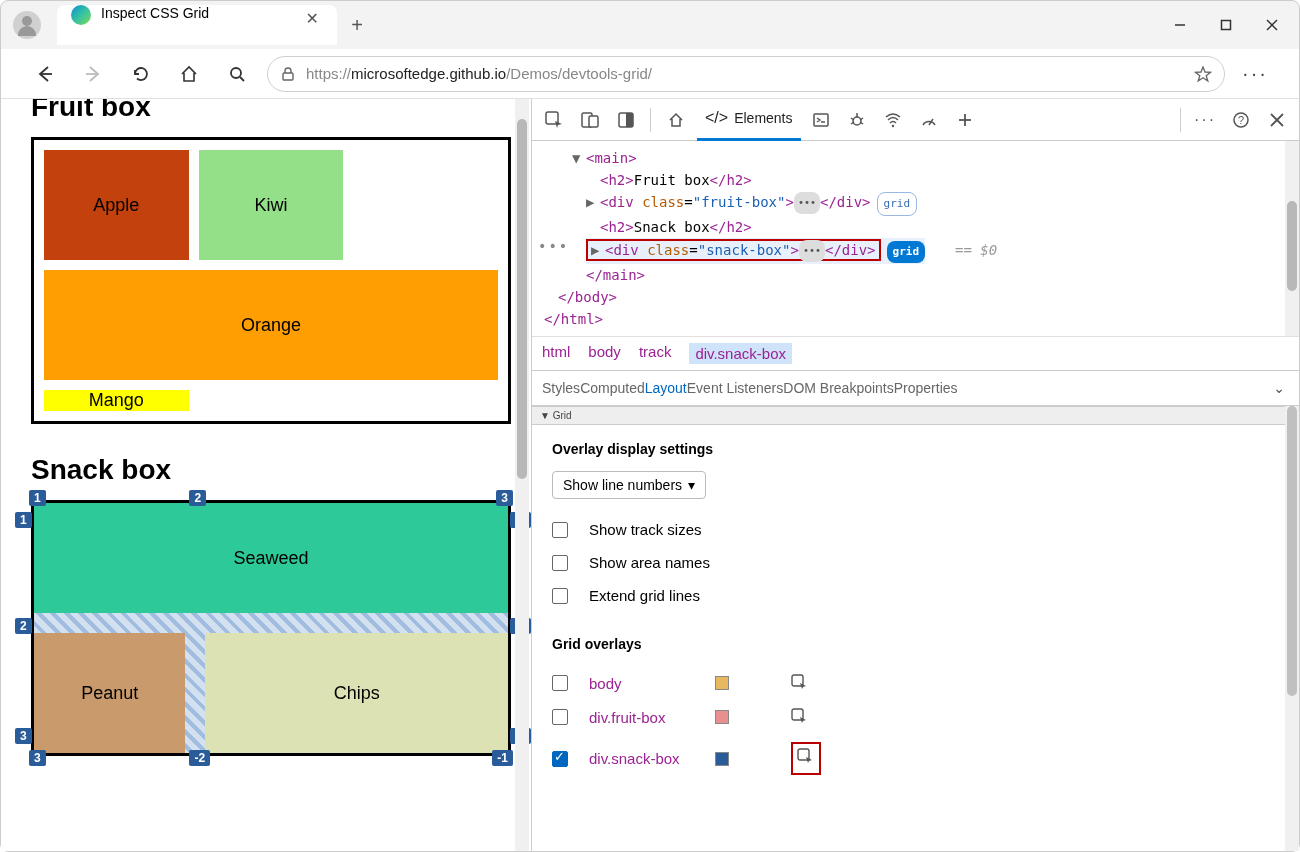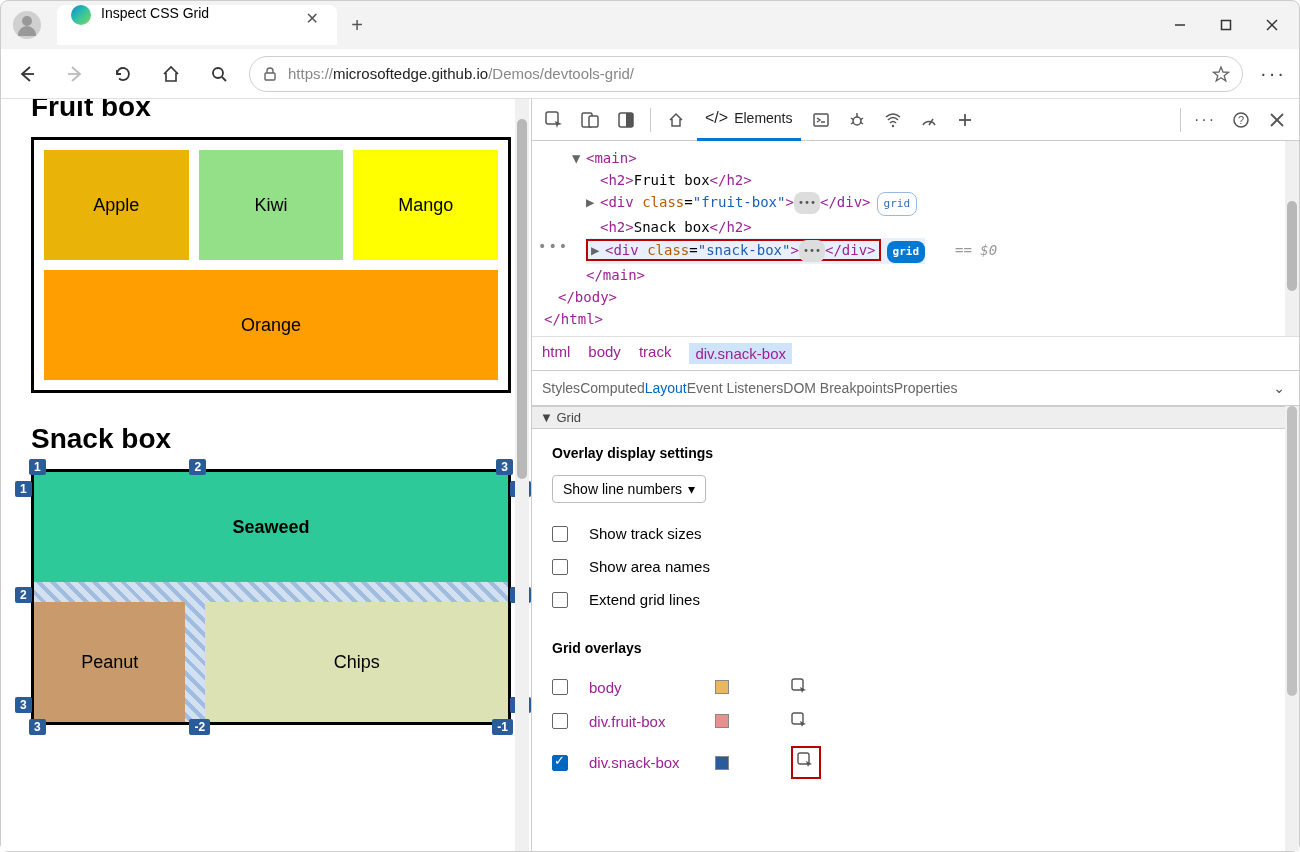--- a/index.html
+++ b/index.html
@@ -12,43 +12,43 @@
 .avatar::after { content:""; position:absolute; bottom:3px; left:50%; transform:translateX(-50%); width:18px; height:10px; border-radius:10px 10px 0 0; background:#999; }
 .tab { height: 40px; background: #fff; border-radius: 8px 8px 0 0; display: flex; align-items: flex-start; padding: 0 14px; min-width: 280px; margin-left: 8px; }
 .tab-favicon { width: 20px; height: 20px; border-radius: 50%; background: linear-gradient(135deg, #0c8bd4 0%, #34c3a3 50%, #7ed957 100%); margin-right: 10px; }
 .tab-title { flex: 1; }
 .tab-close { font-size: 16px; color: #555; padding: 4px; }
 .newtab { width: 40px; text-align: center; font-size: 20px; color: #555; }
 .titlebar-spacer { flex: 1; }
 .win-controls { display: flex; }
 .win-btn { width: 46px; height: 40px; display: flex; align-items: center; justify-content: center; font-size: 14px; color: #333; }
 
-.toolbar { height: 50px; background: #fff; display: flex; align-items: center; padding: 0 8px; gap: 12px; border-bottom: 1px solid #e0e0e0; }
+.toolbar { height: 50px; background: #fff; display: flex; align-items: center; padding: 0 26px; gap: 12px; border-bottom: 1px solid #e0e0e0; }
 .tb-btn { width: 36px; height: 36px; display: flex; align-items: center; justify-content: center; color: #444; border-radius: 4px; }
 .tb-btn.disabled { color: #bbb; }
 .addrbar { flex: 1; height: 36px; border: 1px solid #cfcfcf; border-radius: 18px; display: flex; align-items: center; padding: 0 12px; gap: 10px; color: #666; }
 .addrbar .url { flex: 1; font-size: 15px; color: #888; white-space: nowrap; }
 .addrbar .url .path { color: #222; }
 
 .content { flex: 1; display: flex; background: #fff; overflow: hidden; }
 
 .page { width: 530px; padding: 0 20px 20px 30px; overflow-y: auto; position: relative; }
 .page h2 { font-size: 28px; font-weight: 800; margin: 4px 0 14px; }
 .page h2.cut { margin-top: -8px; }
 .fruit-box { border: 3px solid #000; padding: 10px; display: grid; grid-template-columns: 1fr 1fr 1fr; grid-template-rows: 110px 110px; gap: 10px; }
 .fruit { display: flex; align-items: center; justify-content: center; font-size: 18px; }
-.f-apple { background: #eab308; }
+.f-apple { background: #c2410c; }
 .f-kiwi { background: #94e088; }
 .f-mango { background: #ffff00; }
 .f-orange { background: #ff9e00; grid-column: 1 / 4; }
 
 .snack-wrap { position: relative; margin-top: 10px; }
 .snack-box { border: 3px solid #000; display: grid; grid-template-columns: 1fr 2fr; grid-template-rows: 110px 120px; gap: 20px; padding: 0; background: repeating-linear-gradient(45deg, #a0bde0 0 4px, #d2e0f0 4px 10px); }
 .snack { display: flex; align-items: center; justify-content: center; font-size: 18px; }
-.s-sea { background: #2ec998; grid-column: 1 / 3; font-weight: bold; }
+.s-sea { background: #2ec998; grid-column: 1 / 3; }
 .s-chips { background: #dde2b4; }
 .s-peanut { background: #c99a6b; }
 .lbl { position: absolute; background: #2a5c9a; color: #fff; font-size: 12px; font-weight: bold; padding: 1px 5px; border-radius: 2px; }
 
 .page-scroll { position: absolute; right: 2px; top: 0; bottom: 0; width: 14px; background: #f0f0f0; }
 .page-scroll-thumb { position: absolute; left: 2px; right: 2px; top: 20px; height: 360px; background: #b8b8b8; border-radius: 5px; }
 
 .devtools { flex: 1; border-left: 1px solid #ccc; display: flex; flex-direction: column; background: #fff; }
 .dt-tabs { height: 42px; display: flex; align-items: center; border-bottom: 1px solid #ccc; padding: 0 6px; gap: 4px; }
 .dt-tool { width: 32px; height: 32px; display: flex; align-items: center; justify-content: center; color: #555; }
@@ -75,21 +75,21 @@
 
 .breadcrumb { padding: 6px 10px; border-top: 1px solid #e0e0e0; display: flex; gap: 18px; font-size: 15px; }
 .breadcrumb span { color: #9b2393; }
 .breadcrumb span.sel { background: #cfe3fb; padding: 2px 6px; }
 
 .dt-subtabs { display: flex; border-top: 1px solid #ccc; border-bottom: 1px solid #ccc; padding: 0 10px; height: 36px; align-items: center; color: #666; position: relative; }
 .dt-subtabs .active { color: #0067c0; }
 .dt-subtabs .morech { position: absolute; right: 14px; color: #555; }
 
 .dt-panel { flex: 1; overflow-y: auto; position: relative; }
-.dt-section { background: #eee; border-top: 1px solid #ccc; border-bottom: 1px solid #ccc; padding: 3px 8px; font-size: 13px; color: #444; }
+.dt-section { background: #eee; border-top: 1px solid #ccc; border-bottom: 1px solid #ccc; padding: 3px 8px; font-size: 10px; color: #444; }
 .dt-body { padding: 16px 20px; }
 .dt-h { font-weight: 600; margin-bottom: 14px; }
 .sel-box { display: inline-flex; align-items: center; border: 1px solid #bbb; border-radius: 4px; padding: 5px 10px; gap: 6px; margin-bottom: 14px; }
 .chk-row { display: flex; align-items: center; gap: 21px; padding: 8px 0; font-size: 15px; }
 .chk { width: 16px; height: 16px; border: 1.5px solid #666; border-radius: 2px; display: inline-block; position: relative; }
 .chk.on { background: #0067c0; border-color: #0067c0; }
 .chk.on::after { content: "✓"; color: #fff; position: absolute; top: -3px; left: 1px; font-size: 13px; }
 .swatch { width: 14px; height: 14px; border: 1px solid #888; display: inline-block; }
 .ovl-link { color: #9b2393; min-width: 105px; display: inline-block; }
 .reveal { width: 18px; height: 18px; display: inline-block; color: #555; }
@@ -174,22 +174,22 @@
     </div>
     <div class="tb-btn" style="font-size:20px;letter-spacing:2px;">···</div>
   </div>
 
   <div class="content">
     <div class="page">
       <h2 class="cut">Fruit box</h2>
       <div class="fruit-box">
         <div class="fruit f-apple">Apple</div>
         <div class="fruit f-kiwi">Kiwi</div>
+        <div class="fruit f-orange">Orange</div>
         <div class="fruit f-mango">Mango</div>
-        <div class="fruit f-orange">Orange</div>
       </div>
       <h2 style="margin-top:30px">Snack box</h2>
       <div class="snack-wrap">
         <div class="snack-box">
           <div class="snack s-sea">Seaweed</div>
           <div class="snack s-peanut">Peanut</div>
           <div class="snack s-chips">Chips</div>
         </div>
         <span class="lbl" style="top:-10px;left:-2px">1</span>
         <span class="lbl" style="top:-10px;left:33%">2</span>

